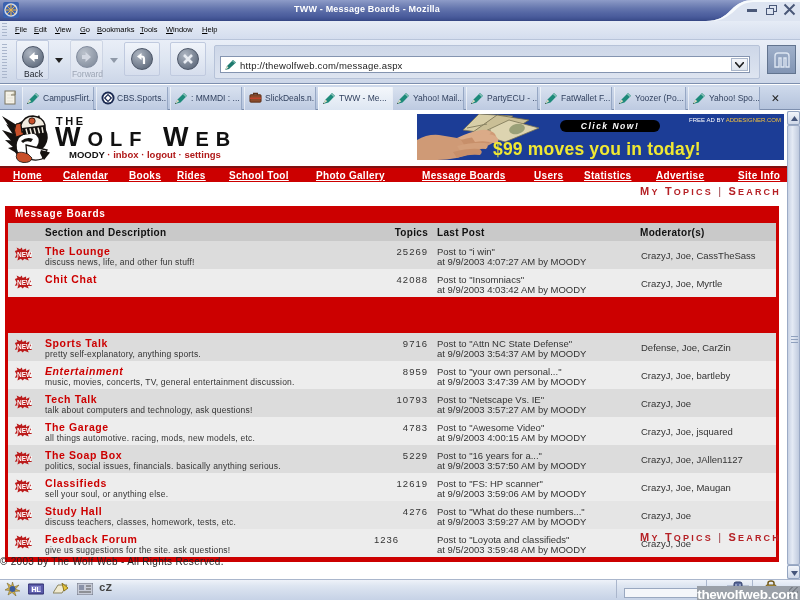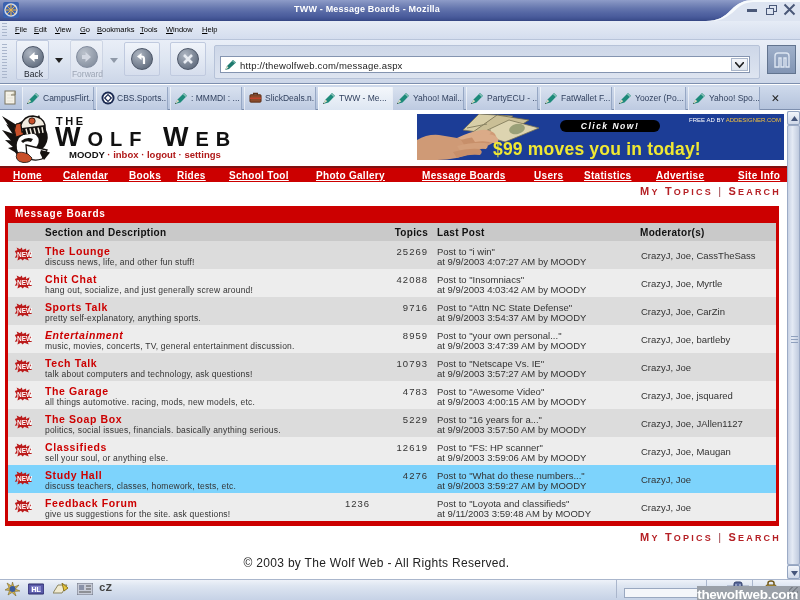--- a/index.html
+++ b/index.html
@@ -300,37 +300,36 @@
   <div style="position:absolute;left:429px;top:4.5px;font-size:9.5px;color:#333;letter-spacing:0;">Post to "i win"</div>
   <div style="position:absolute;left:429px;top:15px;font-size:9.5px;color:#333;letter-spacing:0;">at 9/9/2003 4:07:27 AM by MOODY</div>
   <div style="position:absolute;left:633px;top:9px;font-size:9.5px;color:#333;letter-spacing:0;">CrazyJ, Joe, CassTheSass</div>
 </div>
         <div style="height:28px;background:#ededed;position:relative;">
   <svg style="position:absolute;left:6px;top:6px;width:19px;height:14px;filter:blur(.4px);" viewBox="0 0 22 15">
             <path d="M1,4 L4,3 L3,0 L7,2 L9,0 L10,3 L14,1 L14,4 L18,2 L17,6 L21,6 L18,9 L21,12 L16,12 L17,15 L12,13 L10,15 L8,13 L4,15 L5,11 L1,12 L3,8 Z" fill="#bb1a1a"></path>
             <text x="3.5" y="11" font-size="7.5" font-weight="bold" fill="#fff" font-family="Liberation Sans">NEW</text>
           </svg>
   <div style="position:absolute;left:37px;top:4px;font-size:10.5px;font-weight:bold;color:#cc0000;letter-spacing:.6px;">Chit Chat</div>
-  <div style="position:absolute;left:37px;top:15.5px;font-size:8.5px;color:#333;letter-spacing:.2px;">hang out, socialize, and just generally screw around!</div>
   <div style="position:absolute;left:337px;top:5px;width:83px;text-align:right;font-size:9.5px;color:#333;letter-spacing:1px;">42088</div>
   <div style="position:absolute;left:429px;top:4.5px;font-size:9.5px;color:#333;letter-spacing:0;">Post to "Insomniacs"</div>
   <div style="position:absolute;left:429px;top:15px;font-size:9.5px;color:#333;letter-spacing:0;">at 9/9/2003 4:03:42 AM by MOODY</div>
   <div style="position:absolute;left:633px;top:9px;font-size:9.5px;color:#333;letter-spacing:0;">CrazyJ, Joe, Myrtle</div>
 </div>
-        <div style="height:28px;background:#dcdcdc;position:relative;">
+        <div style="height:28px;background:#dcdcdc;position:relative;margin-top:36px;">
   <svg style="position:absolute;left:6px;top:6px;width:19px;height:14px;filter:blur(.4px);" viewBox="0 0 22 15">
             <path d="M1,4 L4,3 L3,0 L7,2 L9,0 L10,3 L14,1 L14,4 L18,2 L17,6 L21,6 L18,9 L21,12 L16,12 L17,15 L12,13 L10,15 L8,13 L4,15 L5,11 L1,12 L3,8 Z" fill="#bb1a1a"></path>
             <text x="3.5" y="11" font-size="7.5" font-weight="bold" fill="#fff" font-family="Liberation Sans">NEW</text>
           </svg>
   <div style="position:absolute;left:37px;top:4px;font-size:10.5px;font-weight:bold;color:#cc0000;letter-spacing:.6px;">Sports Talk</div>
   <div style="position:absolute;left:37px;top:15.5px;font-size:8.5px;color:#333;letter-spacing:.2px;">pretty self-explanatory, anything sports.</div>
   <div style="position:absolute;left:337px;top:5px;width:83px;text-align:right;font-size:9.5px;color:#333;letter-spacing:1px;">9716</div>
   <div style="position:absolute;left:429px;top:4.5px;font-size:9.5px;color:#333;letter-spacing:0;">Post to "Attn NC State Defense"</div>
   <div style="position:absolute;left:429px;top:15px;font-size:9.5px;color:#333;letter-spacing:0;">at 9/9/2003 3:54:37 AM by MOODY</div>
-  <div style="position:absolute;left:633px;top:9px;font-size:9.5px;color:#333;letter-spacing:0;">CrazyJ, Joe, CarZin</div>
+  <div style="position:absolute;left:633px;top:9px;font-size:9.5px;color:#333;letter-spacing:0;">Defense, Joe, CarZin</div>
 </div>
         <div style="height:28px;background:#ededed;position:relative;">
   <svg style="position:absolute;left:6px;top:6px;width:19px;height:14px;filter:blur(.4px);" viewBox="0 0 22 15">
             <path d="M1,4 L4,3 L3,0 L7,2 L9,0 L10,3 L14,1 L14,4 L18,2 L17,6 L21,6 L18,9 L21,12 L16,12 L17,15 L12,13 L10,15 L8,13 L4,15 L5,11 L1,12 L3,8 Z" fill="#bb1a1a"></path>
             <text x="3.5" y="11" font-size="7.5" font-weight="bold" fill="#fff" font-family="Liberation Sans">NEW</text>
           </svg>
   <div style="position:absolute;left:37px;top:4px;font-size:10.5px;font-weight:bold;color:#cc0000;letter-spacing:.6px;font-style:italic;">Entertainment</div>
   <div style="position:absolute;left:37px;top:15.5px;font-size:8.5px;color:#333;letter-spacing:.2px;text-align:right;">music, movies, concerts, TV, general entertainment discussion.</div>
   <div style="position:absolute;left:337px;top:5px;width:83px;text-align:right;font-size:9.5px;color:#333;letter-spacing:1px;">8959</div>
   <div style="position:absolute;left:429px;top:4.5px;font-size:9.5px;color:#333;letter-spacing:0;">Post to "your own personal..."</div>
@@ -378,50 +377,50 @@
             <path d="M1,4 L4,3 L3,0 L7,2 L9,0 L10,3 L14,1 L14,4 L18,2 L17,6 L21,6 L18,9 L21,12 L16,12 L17,15 L12,13 L10,15 L8,13 L4,15 L5,11 L1,12 L3,8 Z" fill="#bb1a1a"></path>
             <text x="3.5" y="11" font-size="7.5" font-weight="bold" fill="#fff" font-family="Liberation Sans">NEW</text>
           </svg>
   <div style="position:absolute;left:37px;top:4px;font-size:10.5px;font-weight:bold;color:#cc0000;letter-spacing:.6px;">Classifieds</div>
   <div style="position:absolute;left:37px;top:15.5px;font-size:8.5px;color:#333;letter-spacing:.2px;">sell your soul, or anything else.</div>
   <div style="position:absolute;left:337px;top:5px;width:83px;text-align:right;font-size:9.5px;color:#333;letter-spacing:1px;">12619</div>
   <div style="position:absolute;left:429px;top:4.5px;font-size:9.5px;color:#333;letter-spacing:0;">Post to "FS: HP scanner"</div>
   <div style="position:absolute;left:429px;top:15px;font-size:9.5px;color:#333;letter-spacing:0;">at 9/9/2003 3:59:06 AM by MOODY</div>
   <div style="position:absolute;left:633px;top:9px;font-size:9.5px;color:#333;letter-spacing:0;">CrazyJ, Joe, Maugan</div>
 </div>
-        <div style="height:28px;background:#7dd3fc;position:relative;padding-left:11px;">
+        <div style="height:28px;background:#e5e5e5;position:relative;padding-left:11px;">
   <svg style="position:absolute;left:6px;top:6px;width:19px;height:14px;filter:blur(.4px);" viewBox="0 0 22 15">
             <path d="M1,4 L4,3 L3,0 L7,2 L9,0 L10,3 L14,1 L14,4 L18,2 L17,6 L21,6 L18,9 L21,12 L16,12 L17,15 L12,13 L10,15 L8,13 L4,15 L5,11 L1,12 L3,8 Z" fill="#bb1a1a"></path>
             <text x="3.5" y="11" font-size="7.5" font-weight="bold" fill="#fff" font-family="Liberation Sans">NEW</text>
           </svg>
   <div style="position:absolute;left:37px;top:4px;font-size:10.5px;font-weight:bold;color:#cc0000;letter-spacing:.6px;">Study Hall</div>
   <div style="position:absolute;left:37px;top:15.5px;font-size:8.5px;color:#333;letter-spacing:.2px;">discuss teachers, classes, homework, tests, etc.</div>
   <div style="position:absolute;left:337px;top:5px;width:83px;text-align:right;font-size:9.5px;color:#333;letter-spacing:1px;">4276</div>
   <div style="position:absolute;left:429px;top:4.5px;font-size:9.5px;color:#333;letter-spacing:0;">Post to "What do these numbers..."</div>
   <div style="position:absolute;left:429px;top:15px;font-size:9.5px;color:#333;letter-spacing:0;">at 9/9/2003 3:59:27 AM by MOODY</div>
   <div style="position:absolute;left:633px;top:9px;font-size:9.5px;color:#333;letter-spacing:0;">CrazyJ, Joe</div>
 </div>
         <div style="height:28px;background:#ededed;position:relative;">
   <svg style="position:absolute;left:6px;top:6px;width:19px;height:14px;filter:blur(.4px);" viewBox="0 0 22 15">
             <path d="M1,4 L4,3 L3,0 L7,2 L9,0 L10,3 L14,1 L14,4 L18,2 L17,6 L21,6 L18,9 L21,12 L16,12 L17,15 L12,13 L10,15 L8,13 L4,15 L5,11 L1,12 L3,8 Z" fill="#bb1a1a"></path>
             <text x="3.5" y="11" font-size="7.5" font-weight="bold" fill="#fff" font-family="Liberation Sans">NEW</text>
           </svg>
   <div style="position:absolute;left:37px;top:4px;font-size:10.5px;font-weight:bold;color:#cc0000;letter-spacing:.6px;">Feedback Forum</div>
   <div style="position:absolute;left:37px;top:15.5px;font-size:8.5px;color:#333;letter-spacing:.2px;">give us suggestions for the site. ask questions!</div>
-  <div style="position:absolute;left:337px;top:5px;width:83px;text-align:left;font-size:9.5px;color:#333;letter-spacing:1px;">1236</div>
+  <div style="position:absolute;left:337px;top:5px;width:83px;text-align:center;font-size:9.5px;color:#333;letter-spacing:1px;">1236</div>
   <div style="position:absolute;left:429px;top:4.5px;font-size:9.5px;color:#333;letter-spacing:0;">Post to "Loyota and classifieds"</div>
-  <div style="position:absolute;left:429px;top:15px;font-size:9.5px;color:#333;letter-spacing:0;">at 9/11/2003 3:59:48 AM by MOODY</div>
+  <div style="position:absolute;left:429px;top:15px;font-size:9.5px;color:#333;letter-spacing:0;">at 9/5/2003 3:59:48 AM by MOODY</div>
   <div style="position:absolute;left:633px;top:9px;font-size:9.5px;color:#333;letter-spacing:0;">CrazyJ, Joe</div>
 </div>
       </div>
   </div>
 
   <div class="abs mytop" style="left:0;top:420px;width:781px;">M<span class="sm">Y</span> T<span class="sm">OPICS</span> <span class="pipe">|</span> S<span class="sm">EARCH</span></div>
 
-  <div class="abs" style="left:0;top:445px;width:753px;text-align:center;font-size:12px;color:#222;letter-spacing:.3px;">© 2003 by The Wolf Web - All Rights Reserved.</div>
+  <div class="abs" style="left:0;top:445px;width:753px;text-align:left;font-size:10px;color:#222;letter-spacing:.3px;">© 2003 by The Wolf Web - All Rights Reserved.</div>
   <div class="abs" style="left:0;top:457px;width:787px;text-align:center;font-size:9px;color:#222;letter-spacing:.3px;margin-top:32px;">Powered by CrazyWeb v2.22 - <span style="color:#b01818;font-weight:bold;"><u>our disclaimer.</u></span></div>
 
   <div class="abs" style="left:787px;top:0;width:13px;height:468px;background:linear-gradient(to right,#cdd5e5,#e8edf5 40%,#c5cfe2);">
     <div class="abs" style="left:0;top:0;width:13px;height:14px;background:linear-gradient(to bottom,#f2f5fa,#cfd8e8);border:1px solid #93a4c0;border-radius:2px;">
       <svg class="abs" style="left:3px;top:4px;" width="7" height="5" viewBox="0 0 7 5">
           <path d="M3.5,0 L7,5 L0,5 Z" fill="#45557a"></path>
         </svg>
     </div>
     <div class="abs" style="left:0;top:14px;width:13px;height:440px;background:linear-gradient(to right,#c8d2e4,#e4eaf4 40%,#bfcade);border:1px solid #9cabc6;border-radius:2px;">
       <div class="abs" style="left:3px;top:210px;width:7px;height:1px;background:#8fa0bd;box-shadow:0 3px #8fa0bd,0 6px #8fa0bd;"></div>

